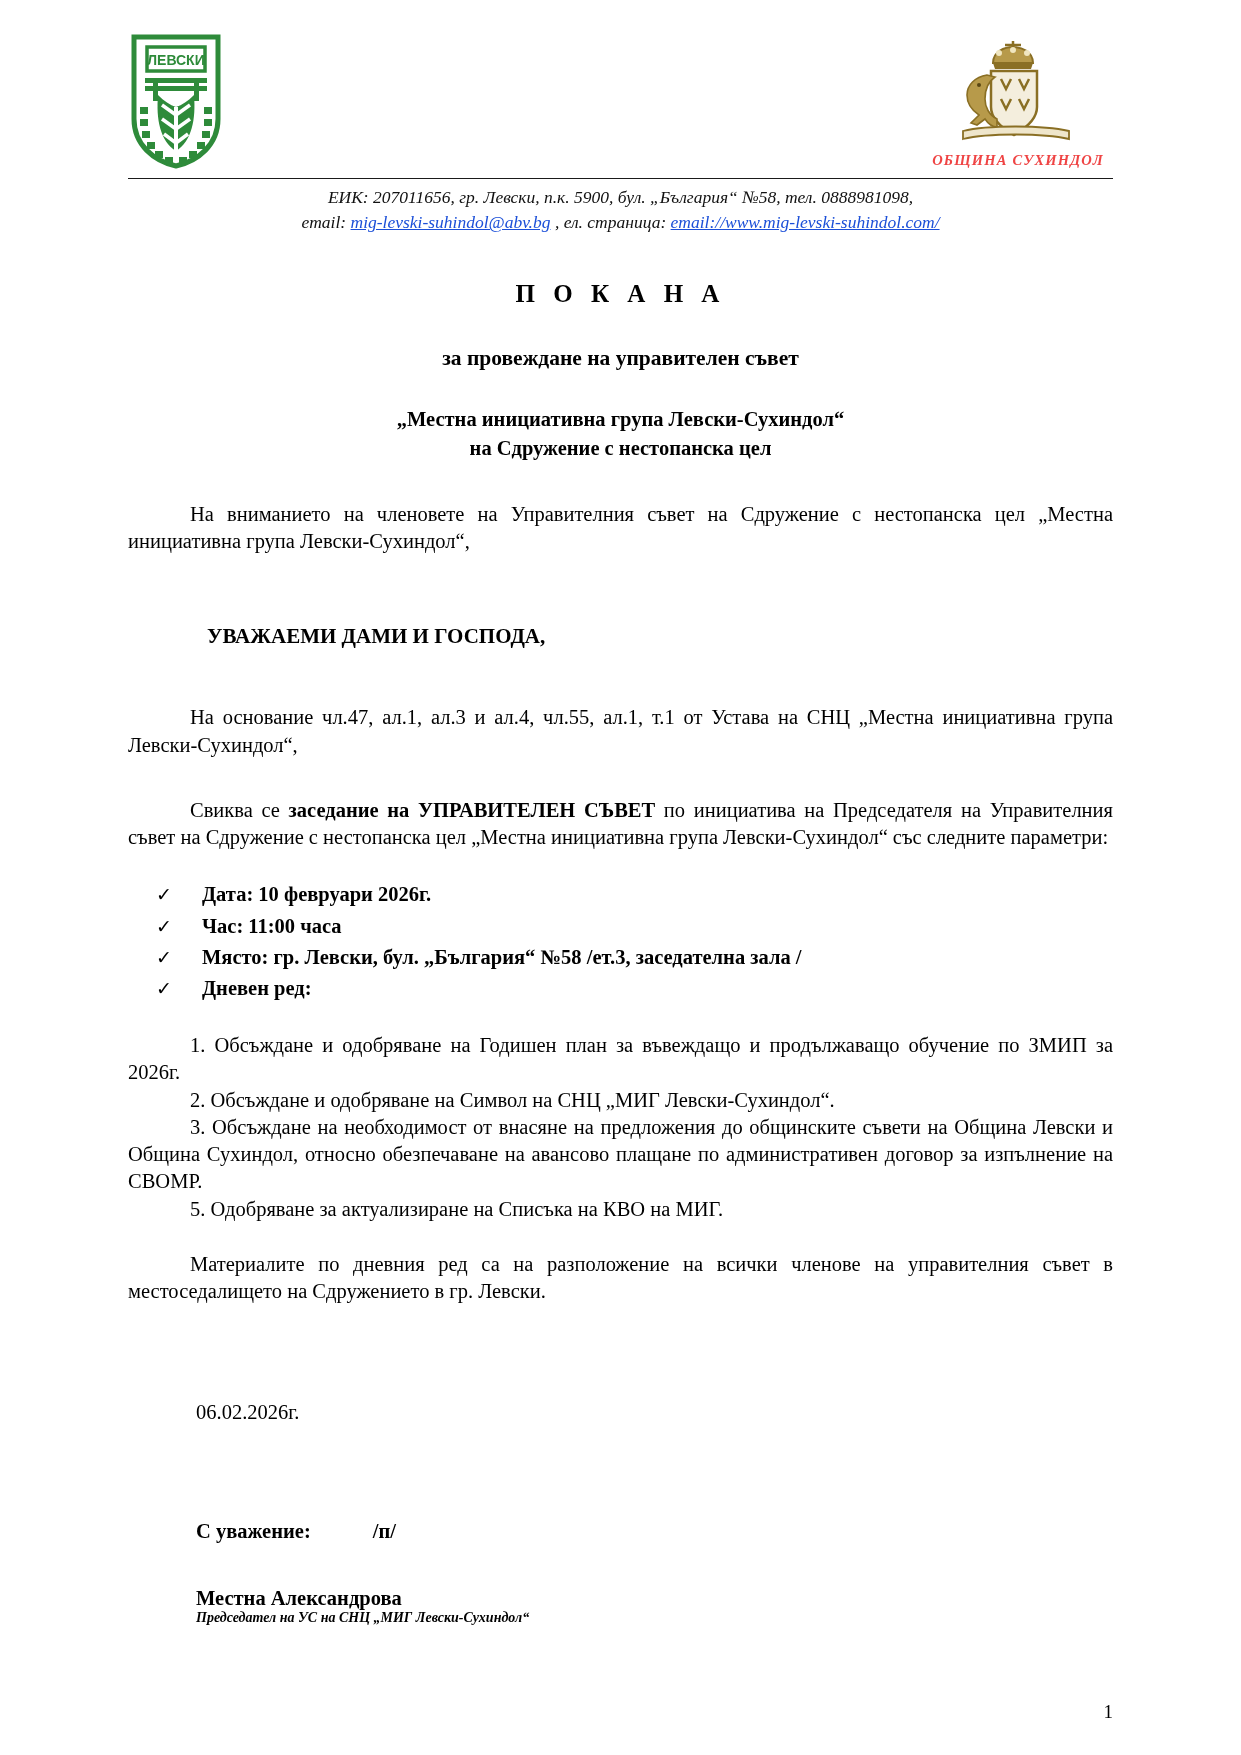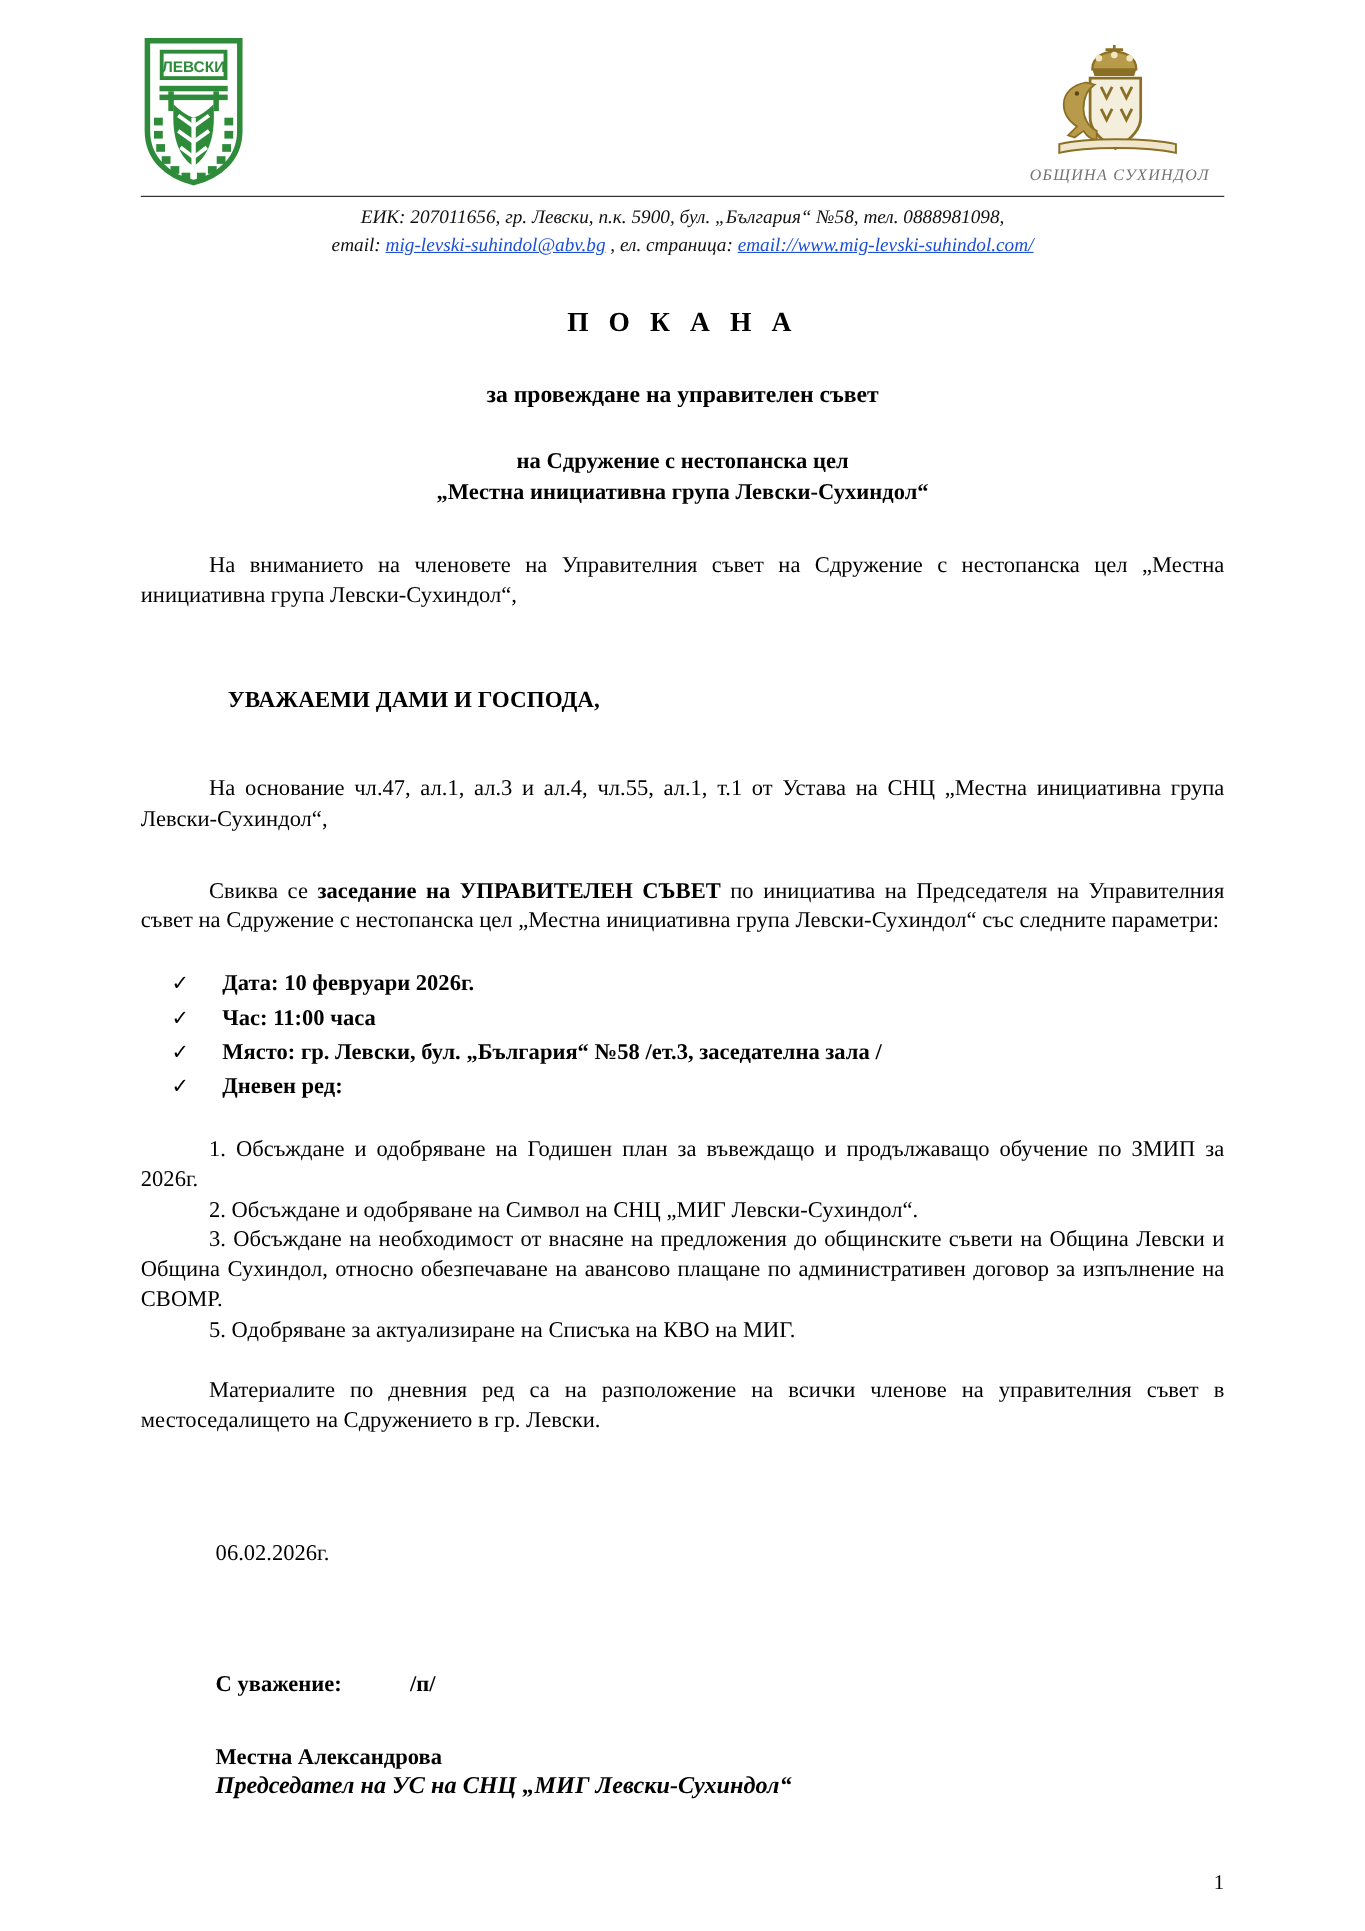--- a/index.html
+++ b/index.html
@@ -53,24 +53,24 @@
     flex: 0 0 190px;
     width: 190px;
     height: 140px;
     position: relative;
     text-align: center;
   }
   .logo-right .crest-caption {
     position: absolute;
     left: 0; right: 0; bottom: 2px;
     font-size: 14.5px;
-    font-weight: normal;
+    font-weight: bold;
     font-style: italic;
     letter-spacing: 1.2px;
-    color: #737373;
+    color: #ef4444;
   }
 
   .rule {
     border-top: 1.6px solid #1a1a1a;
     margin: 4px 0 6px 0;
   }
 
   .contact {
     text-align: center;
     font-style: italic;
@@ -170,21 +170,21 @@
   }
   .regards .sig-mark { padding-left: 62px; }
   .signer-name {
     font-weight: bold;
     font-size: 20.5px;
     padding-left: 68px;
   }
   .signer-role {
     font-weight: bold;
     font-style: italic;
-    font-size: 22px;
+    font-size: 14px;
     padding-left: 68px;
   }
 
   .page-number {
     position: absolute;
     right: 128px;
     bottom: 32px;
     font-size: 19px;
   }
 </style>
@@ -261,22 +261,22 @@
       <span>email:</span>
       <a href="#">mig-levski-suhindol@abv.bg</a>
       <span>, ел. страница:</span>
       <a href="#">email://www.mig-levski-suhindol.com/</a>
     </div>
   </div>
 
   <div class="doc-title">П О К А Н А</div>
   <div class="doc-subtitle">за провеждане на управителен съвет</div>
   <div class="doc-org">
+    <div>„Местна инициативна група Левски-Сухиндол“</div>
     <div>на Сдружение с нестопанска цел</div>
-    <div>„Местна инициативна група Левски-Сухиндол“</div>
   </div>
 
   <div class="gap-38"></div>
   <p class="body">На вниманието на членовете на Управителния съвет на Сдружение с нестопанска цел „Местна инициативна група Левски-Сухиндол“,</p>
 
   <div class="gap-52"></div>
   <p class="salutation">УВАЖАЕМИ ДАМИ И ГОСПОДА,</p>
 
   <div class="gap-38"></div>
   <p class="body">На основание чл.47, ал.1, ал.3 и ал.4, чл.55, ал.1, т.1 от Устава на СНЦ „Местна инициативна група Левски-Сухиндол“,</p>

